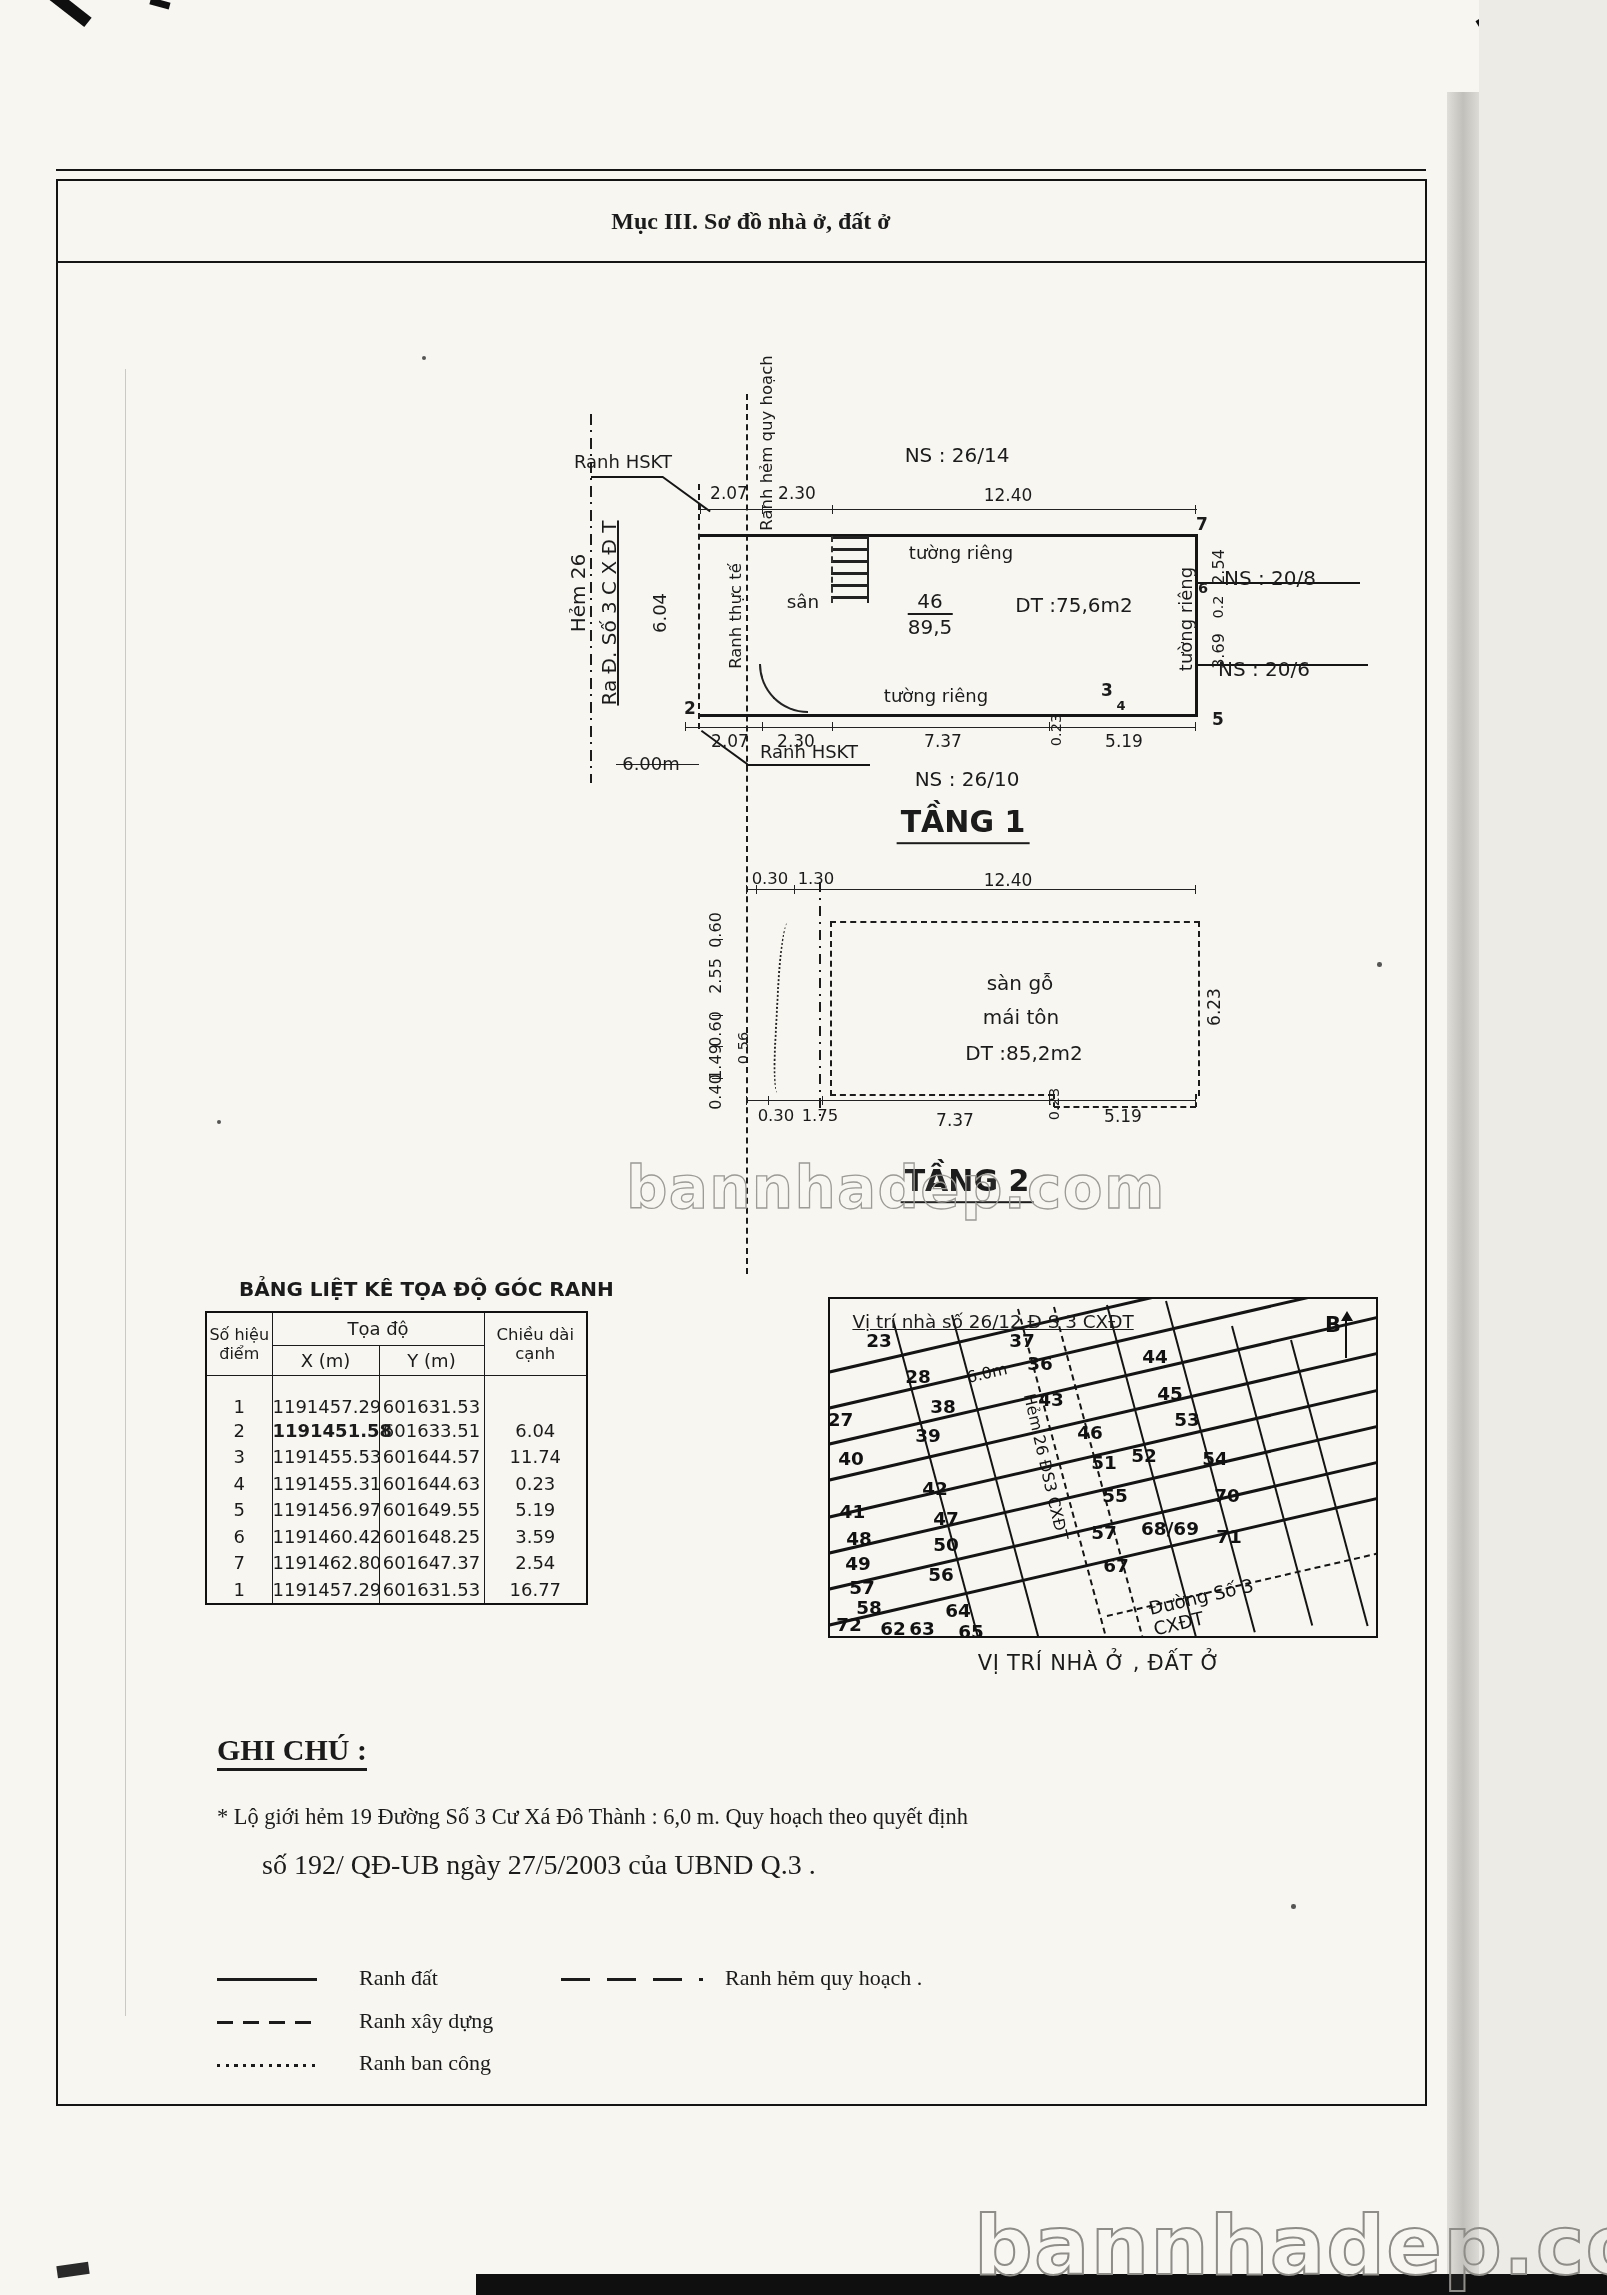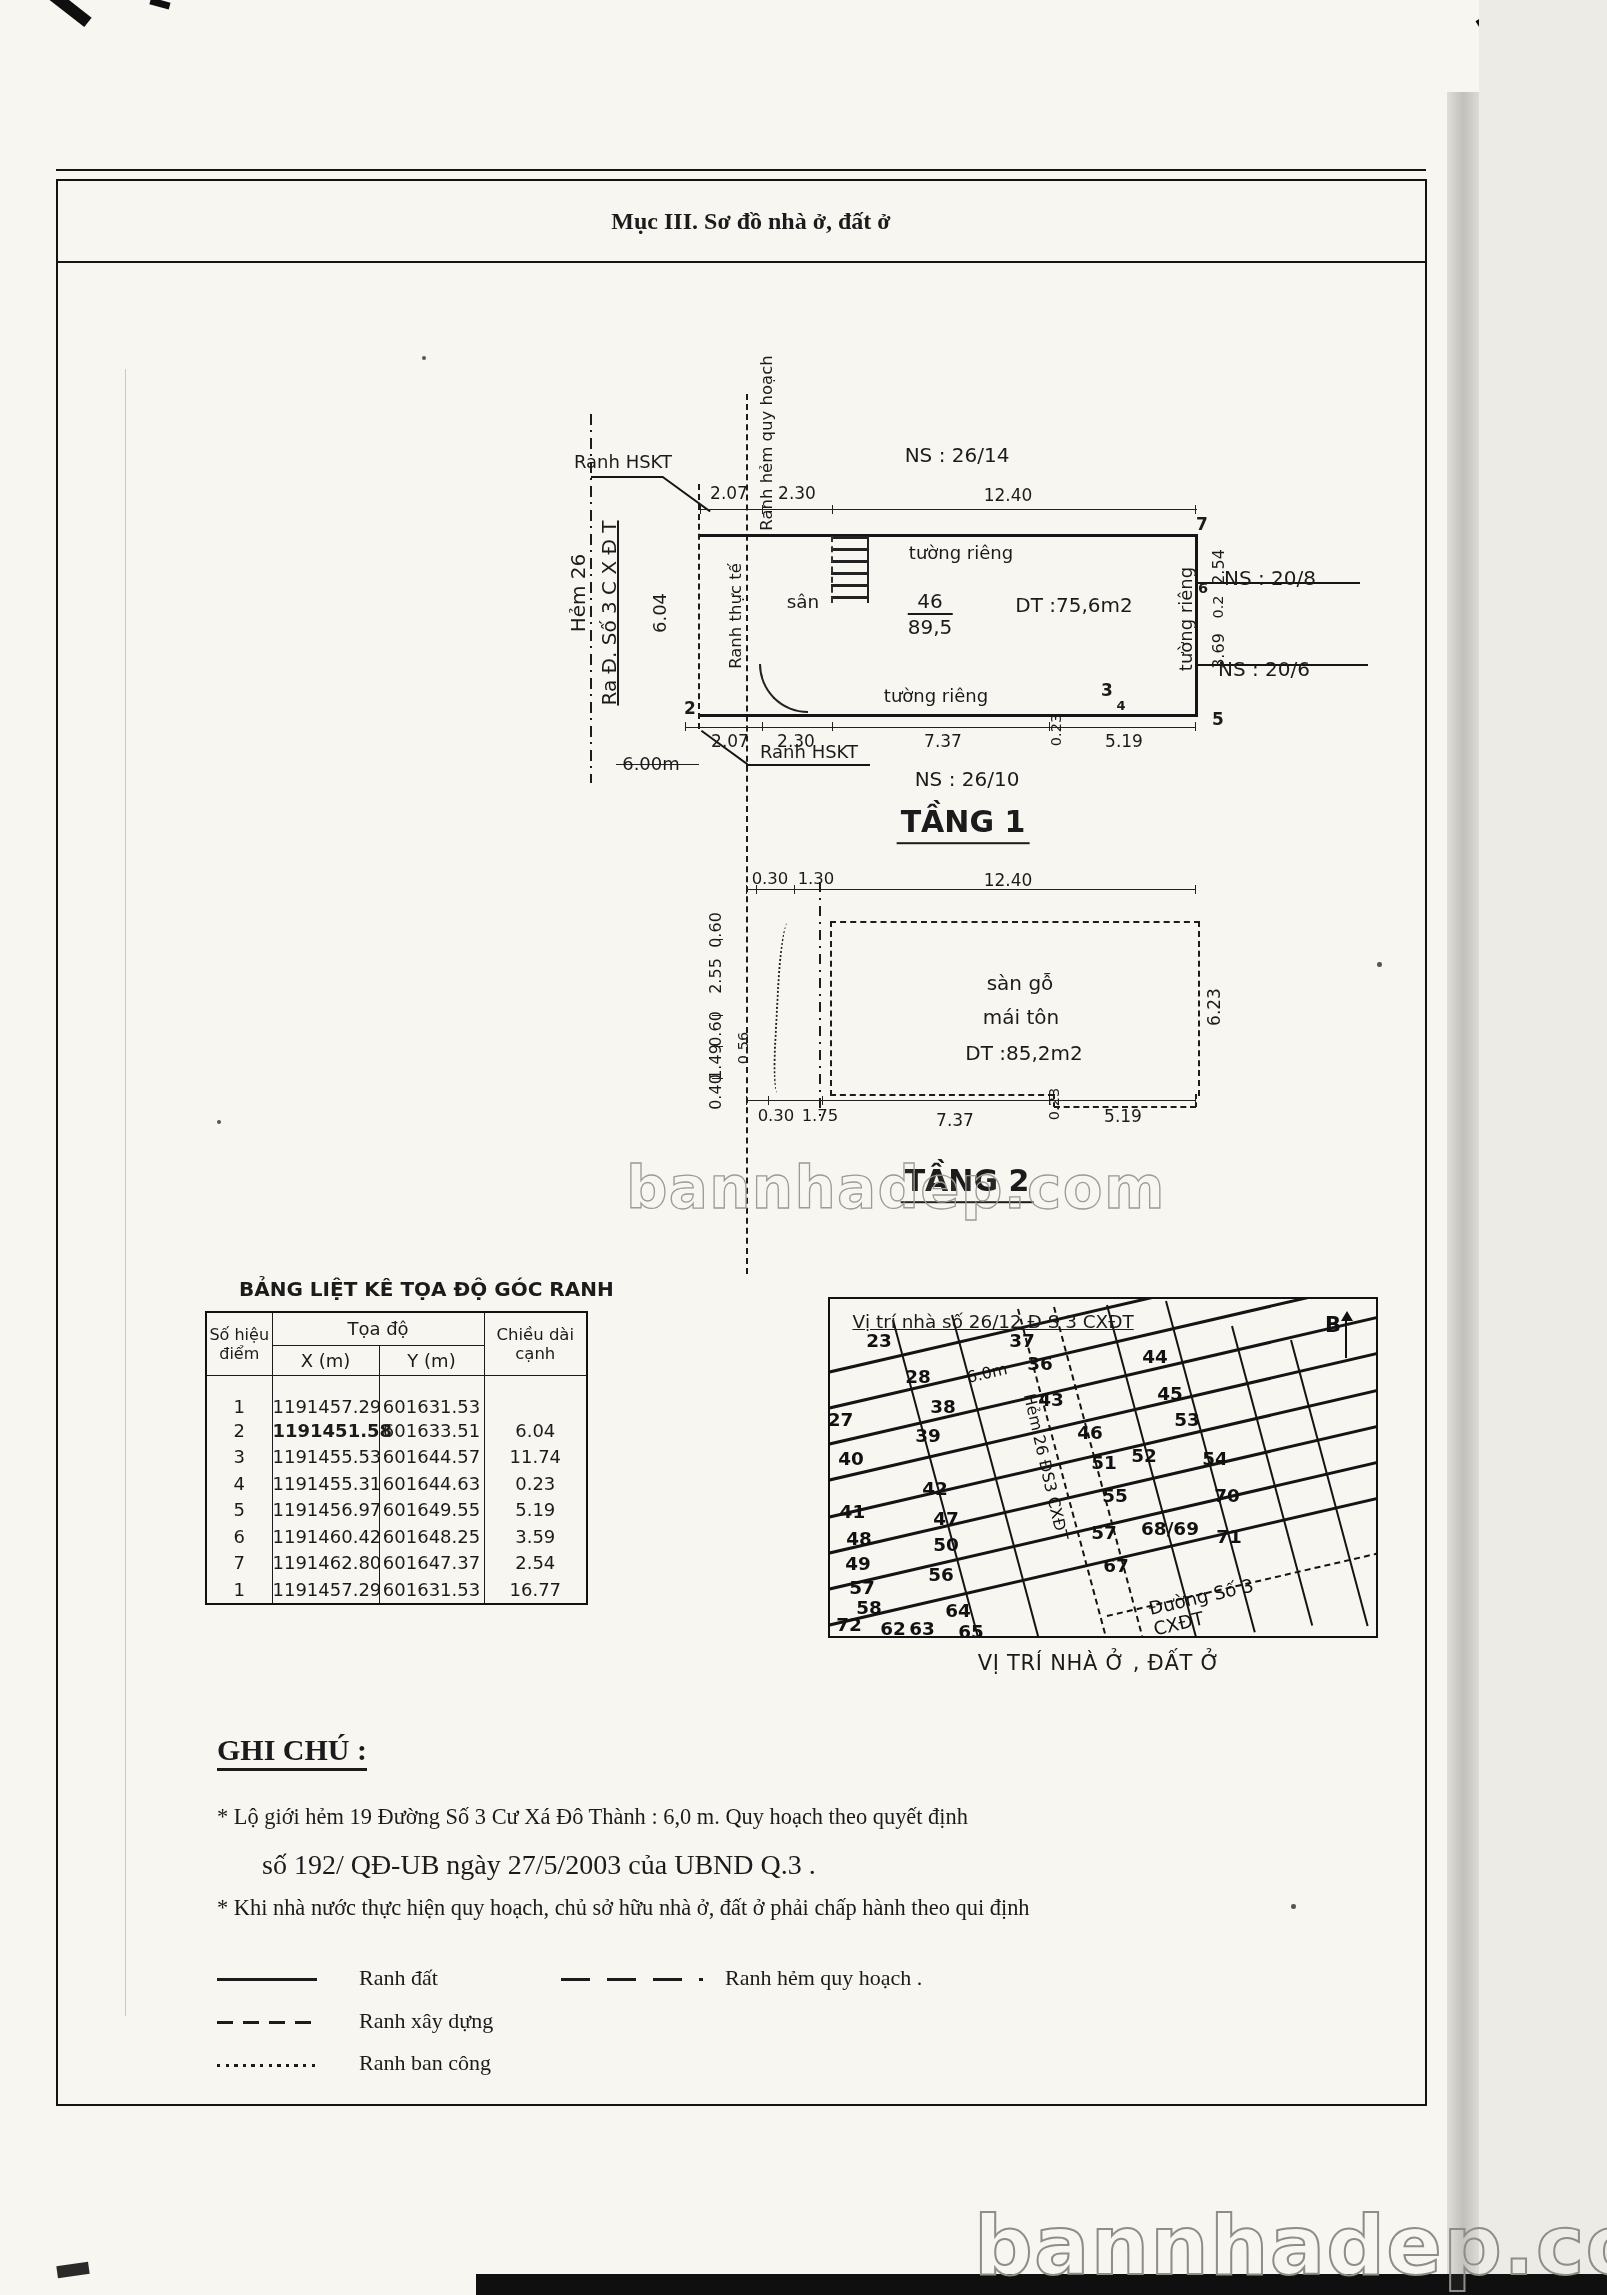--- a/index.html
+++ b/index.html
@@ -317,21 +317,20 @@
     <div class="m-lot" style="left:274px;top:233px;">57</div>
     <div class="m-lot" style="left:340px;top:229px;">68/69</div>
     <div class="m-lot" style="left:399px;top:237px;">71</div>
     <div class="m-lot" style="left:286px;top:266px;">67</div>
   </div>
   <div class="lbl" style="left:1099px;top:1663px;font-size:21px;letter-spacing:0.7px;">VỊ TRÍ NHÀ Ở , ĐẤT Ở</div>
 
   <div class="ll serif" style="left:217px;top:1733px;font-size:30px;font-weight:bold;border-bottom:3.3px solid #1b1b1b;padding-bottom:1.3px;">GHI CHÚ :</div>
   <div class="ll serif" style="left:217px;top:1804px;font-size:22.4px;">* Lộ giới hẻm 19  Đường Số 3 Cư Xá Đô Thành   :  6,0 m.  Quy hoạch theo quyết định</div>
   <div class="ll serif" style="left:262px;top:1849px;font-size:28px;">số 192/ QĐ-UB ngày 27/5/2003 của  UBND Q.3 .</div>
-  <div class="ll serif" style="left:217px;top:1895px;font-size:22.4px;">* Khi nhà nước  thực hiện quy hoạch, chủ sở hữu nhà ở, đất ở  phải chấp hành theo qui định</div>
 
   <div class="legend-solid" style="left:217px;top:1978px;width:100px;"></div>
   <div class="ll serif" style="left:359px;top:1965px;font-size:22px;">Ranh đất</div>
   <div class="legend-dashlong" style="left:561px;top:1978px;width:142px;"></div>
   <div class="ll serif" style="left:725px;top:1965px;font-size:22px;">Ranh  hẻm quy hoạch .</div>
   <div class="legend-dash" style="left:217px;top:2021px;width:100px;"></div>
   <div class="ll serif" style="left:359px;top:2008px;font-size:22px;">Ranh xây dựng</div>
   <div class="legend-dot" style="left:217px;top:2064px;width:100px;"></div>
   <div class="ll serif" style="left:359px;top:2050px;font-size:22px;">Ranh ban công</div>
 

